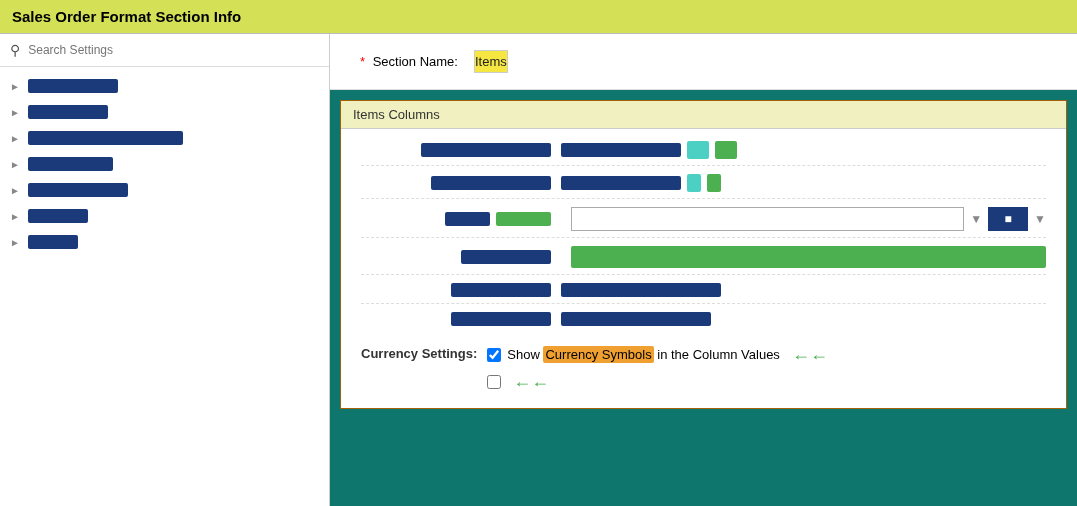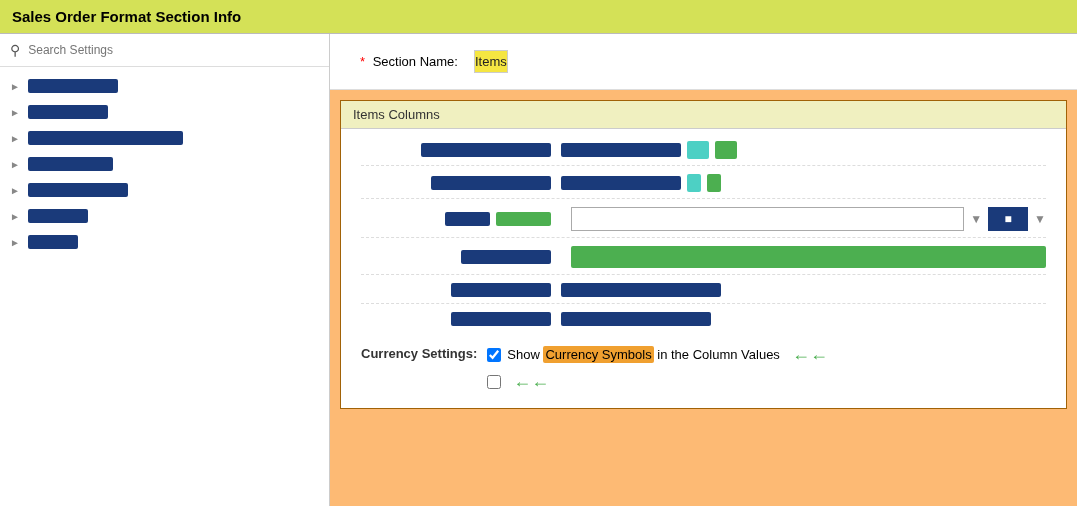--- a/index.html
+++ b/index.html
@@ -60,21 +60,21 @@
     .item-bar-wrap { display: flex; align-items: center; }
     .item-bar {
       background: #1a3a7a;
       height: 14px;
       border-radius: 2px;
     }
 
     
     .content-area {
       flex: 1;
-      background: #fdba74;
+      background: #0f766e;
       overflow-y: auto;
       display: flex;
       flex-direction: column;
     }
 
     
     .section-name-row {
       background: #fff;
       padding: 16px 30px;
       border-bottom: 1px solid #ddd;

